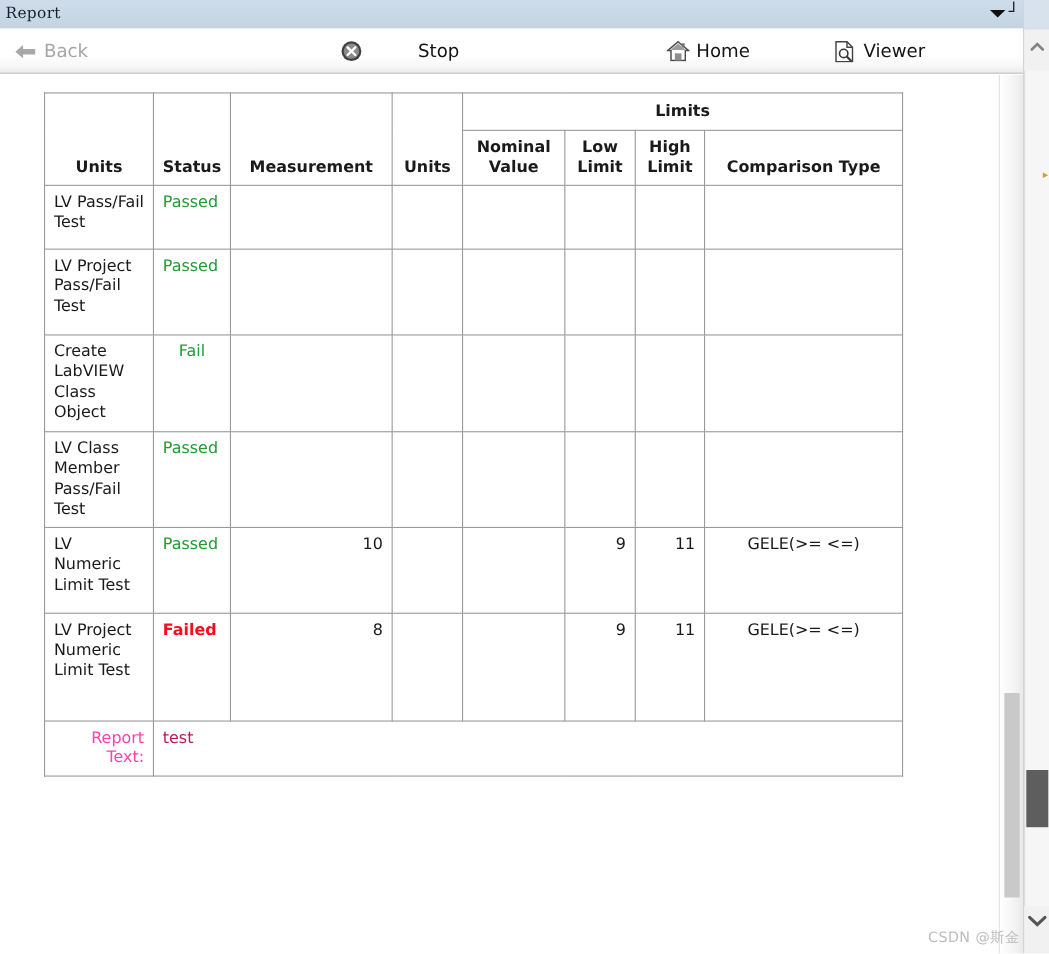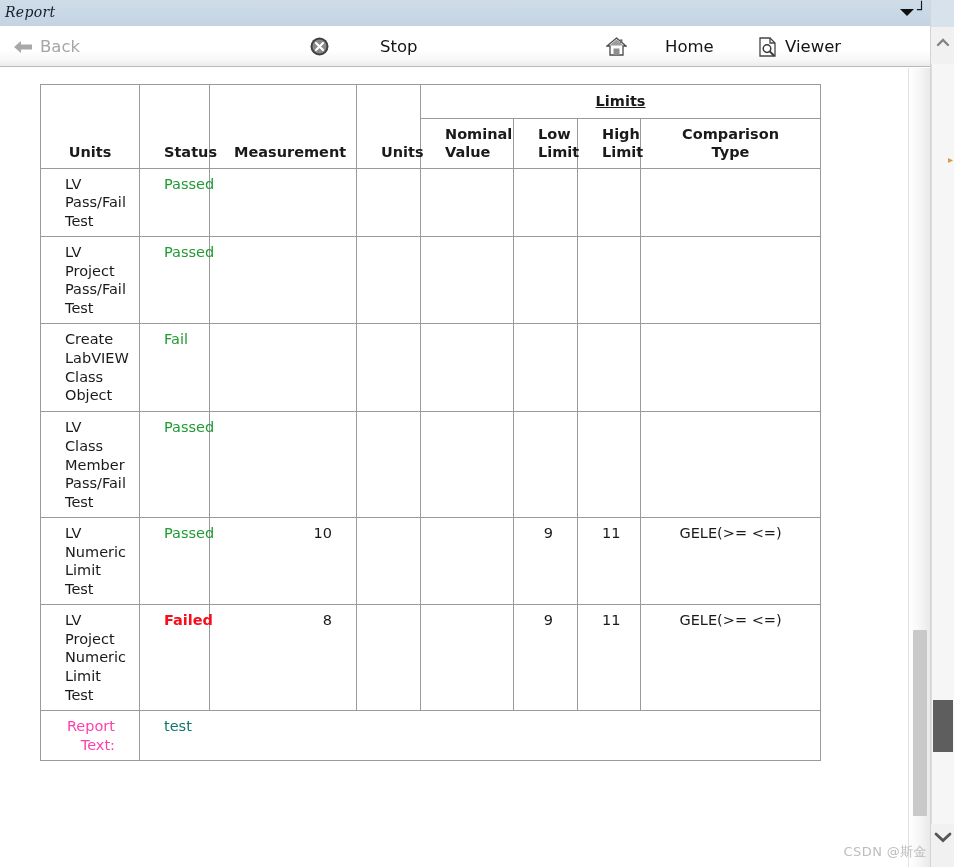--- a/index.html
+++ b/index.html
@@ -25,21 +25,20 @@
     background: linear-gradient(to bottom, #cfdce8 0%, #c9d8e6 55%, #c3d3e2 100%);
     border-bottom: 1px solid #ffffff;
   }
   .titlebar-text {
     position: absolute;
     left: 5px; top: 4px;
     font-family: "DejaVu Serif", "Liberation Serif", serif;
     font-size: 14px;
     color: #14202c;
     letter-spacing: 0.3px;
-    font-style: italic;
   }
   .titlebar-dropdown {
     position: absolute;
     right: 16px; top: 9px;
     width: 0; height: 0;
     border-left: 7px solid transparent;
     border-right: 7px solid transparent;
     border-top: 7px solid #101010;
     cursor: pointer;
   }
@@ -104,56 +103,55 @@
     left: 40px; top: 16px;
     border-collapse: collapse;
     table-layout: fixed;
     width: 780px;
     font-family: "DejaVu Sans", "Liberation Sans", sans-serif;
     font-size: 14.5px;
     color: #1a1a1a;
   }
   .report-table td, .report-table th {
     border: 1px solid #9a9a9a;
-    padding: 6px 24px;
+    padding: 6px 8px;
     vertical-align: top;
     font-weight: normal;
     text-align: left;
     line-height: 1.28;
   }
   .report-table th {
     font-weight: bold;
     text-align: center;
     vertical-align: bottom;
   }
   .report-table th.limits-group {
     vertical-align: middle;
     padding: 7px 0;
-    text-decoration: underline;
   }
   .col-step    { width: 99px; }
   .col-status  { width: 70px; }
   .col-meas    { width: 147px; }
   .col-units   { width: 64px; margin-left: 45px; }
   .col-nominal { width: 93px; }
   .col-low     { width: 64px; }
   .col-high    { width: 63px; }
   .col-comp    { width: 180px; }
 
   td.num { text-align: right; }
   td.center { text-align: center; }
   td.status-pass  { color: #1f9c33; }
   td.status-done  { color: #1f9c33; text-align: center; }
   td.status-fail  { color: #fb0b1c; font-weight: bold; }
   td.reporttext-label {
     color: #ff3fad;
     text-align: right;
     vertical-align: top;
   }
-  td.reporttext-value { color: #0f766e; }
+  td.reporttext-value { color: #be185d; }
 
   .row-r1 td { height: 58px; }
   .row-r2 td { height: 78px; }
   .row-r3 td { height: 88px; }
   .row-r4 td { height: 78px; }
   .row-r5 td { height: 78px; }
   .row-r6 td { height: 98px; }
   .row-rt td { height: 50px; }
 
   
@@ -289,21 +287,21 @@
         <svg width="19" height="19" viewBox="0 0 19 19">
           <circle cx="9.5" cy="9.5" r="9" fill="#3f3f3f"></circle>
           <circle cx="9.5" cy="9.5" r="7" fill="#8a8a8a"></circle>
           <path d="M6 6 L13 13 M13 6 L6 13" stroke="#ffffff" stroke-width="2.2" stroke-linecap="round"></path>
         </svg>
       </span>
       <span class="tb-label">Stop</span>
     </div>
 
 
-    <div class="tb-btn" style="left:605px;gap:32px;">
+    <div class="tb-btn" style="left:605px;">
       <span class="tb-icon">
         <svg width="21" height="19" viewBox="0 0 21 19">
           <path d="M10.5 1 L20 9 H17 V18 H4 V9 H1 Z" fill="#ffffff" stroke="#4a4a4a" stroke-width="1.3"></path>
           <rect x="7.5" y="11.5" width="6" height="6.5" fill="#8e8e8e"></rect>
           <path d="M3.5 8.5 L10.5 2.6 L17.5 8.5 Z" fill="#9c9c9c"></path>
           <rect x="14" y="2.4" width="2.4" height="3.6" fill="#6e6e6e"></rect>
         </svg>
       </span>
       <span class="tb-label">Home</span>
     </div>

